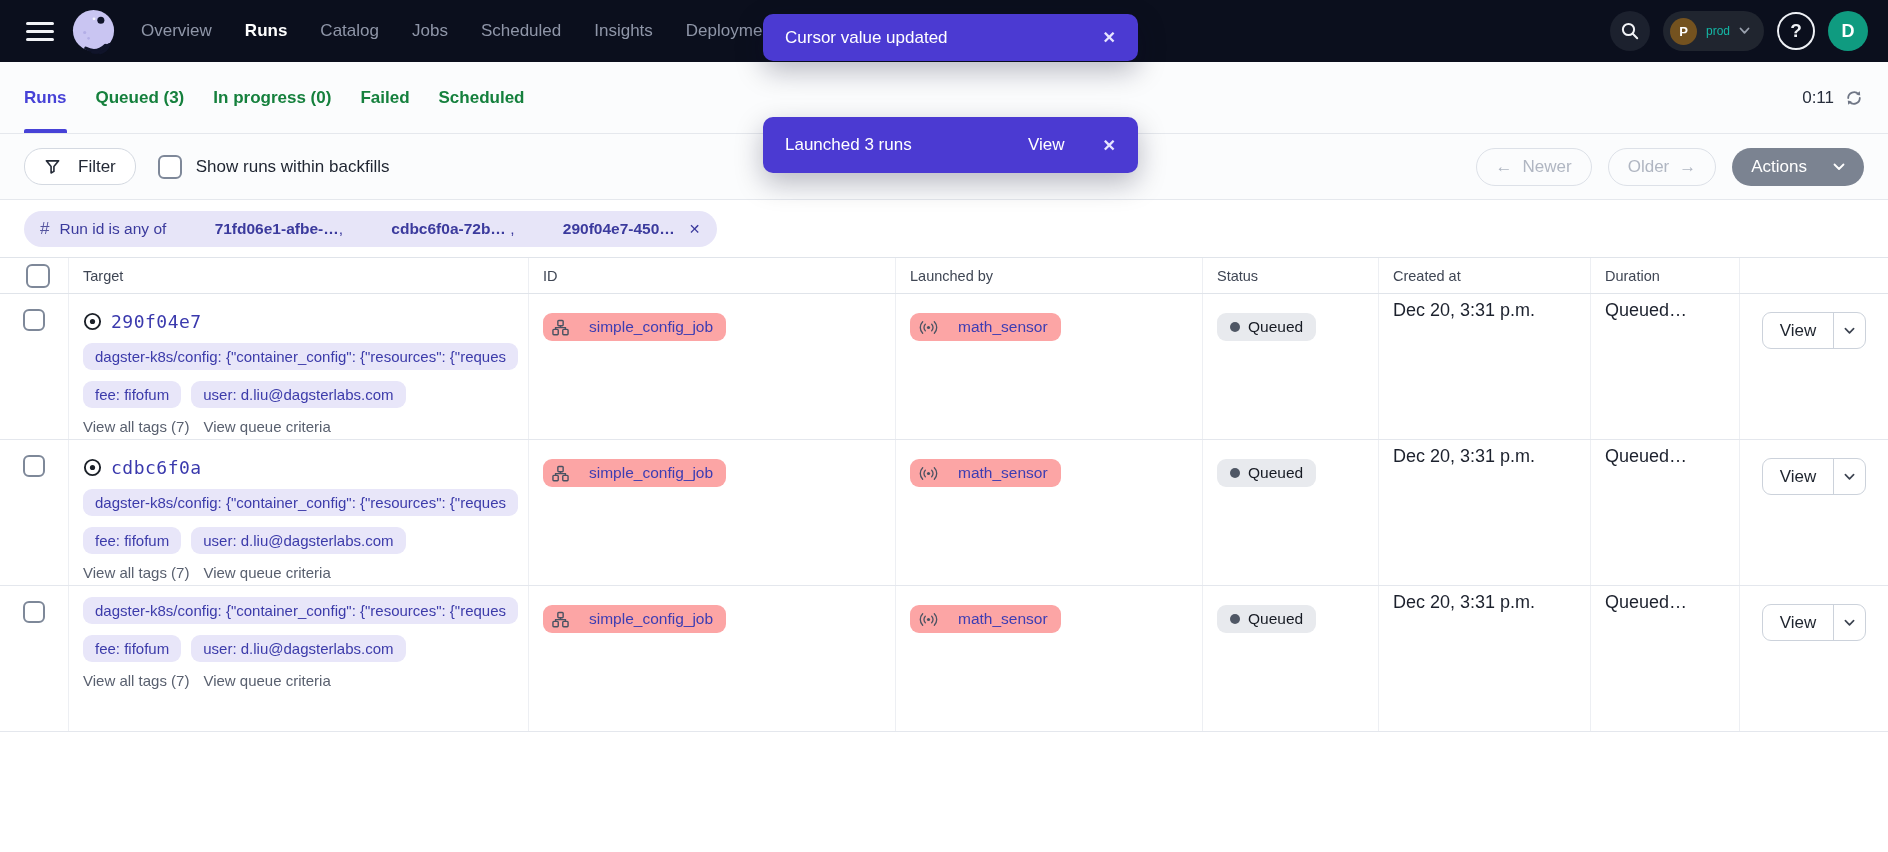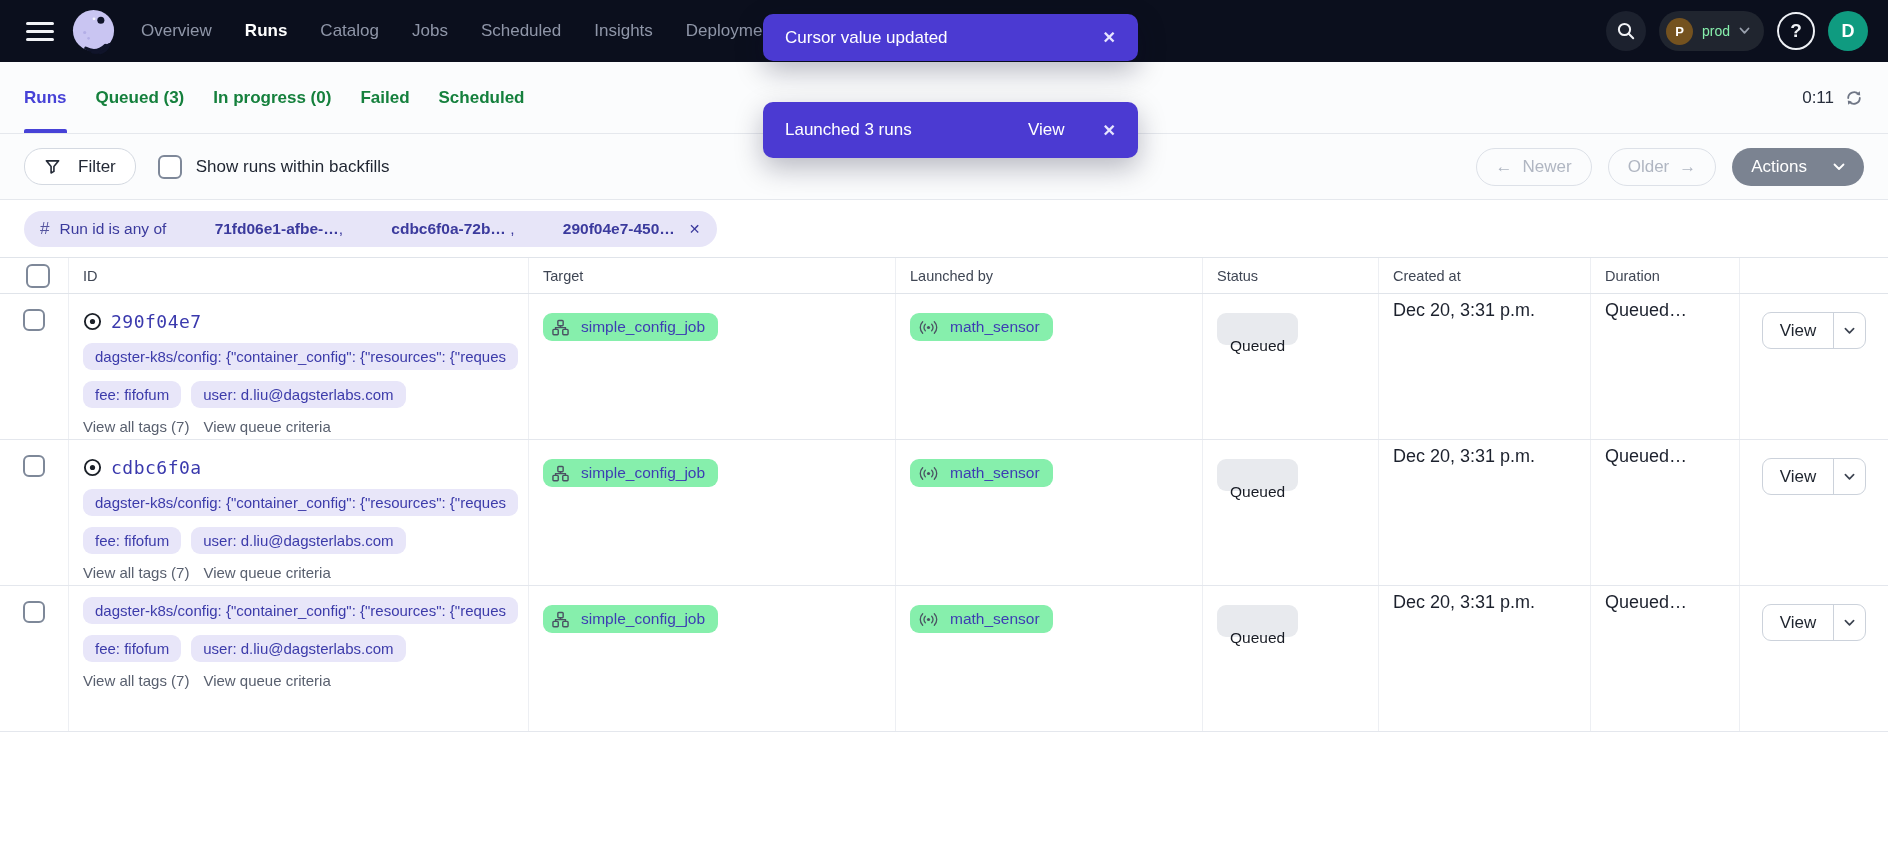--- a/index.html
+++ b/index.html
@@ -26,21 +26,21 @@
     display:flex; align-items:center; justify-content:center; cursor:pointer;
   }
   .env-pill {
     height:40px; border-radius:20px; background:#20252f; display:flex; align-items:center;
     gap:9px; padding:0 14px 0 7px; cursor:pointer;
   }
   .env-avatar {
     width:27px; height:27px; border-radius:50%; background:#74521f; color:#fff;
     font-size:13px; font-weight:600; display:flex; align-items:center; justify-content:center;
   }
-  .env-name { color:#86efac; font-size:14px; font-weight:500; }
+  .env-name { color:#14b8a6; font-size:12px; font-weight:500; }
   .help-btn {
     width:38px; height:38px; border-radius:50%; border:2px solid #eef0f5; color:#eef0f5;
     display:flex; align-items:center; justify-content:center; font-size:19px; font-weight:700; cursor:pointer;
     background:transparent;
   }
   .user-avatar {
     width:40px; height:40px; border-radius:50%; background:#0f9b80; color:#fff;
     font-size:18px; font-weight:600; display:flex; align-items:center; justify-content:center; cursor:pointer;
   }
   
@@ -119,47 +119,47 @@
   .tagline { display:flex; gap:10px; margin-top:11px; white-space:nowrap; }
   .tag-chip {
     display:inline-flex; align-items:center; height:27px; padding:0 12px; border-radius:9px;
     background:#e8e6f9; color:#3c3baa; font-size:15px; flex:0 0 auto; cursor:default;
   }
   .row-links { display:flex; gap:14px; margin-top:10px; }
   .row-link { font-size:15px; color:#59606f; cursor:pointer; }
   
   .cell-chipline { margin-top:19px; display:flex; }
   .gray-chip {
-    display:inline-flex; align-items:center; gap:12px; height:28px; padding:0 13px 0 9px;
-    border-radius:9px; background:#86efac; font-size:15.5px; cursor:pointer;
+    display:inline-flex; align-items:center; gap:20px; height:28px; padding:0 13px 0 9px;
+    border-radius:9px; background:#fca5a5; font-size:15.5px; cursor:pointer;
   }
   .gray-chip .chip-text { color:#3d3db3; }
   .status-chip {
-    display:inline-flex; align-items:center; gap:8px; height:28px; padding:16px 13px;
-    border-radius:9px; background:#e8eaee; font-size:15.5px; color:#171b24; cursor:default;flex-direction:column;
+    display:inline-flex; align-items:center; gap:8px; height:28px; padding:4px 13px;
+    border-radius:9px; background:#e8eaee; font-size:15.5px; color:#171b24; cursor:default;
   }
   .status-dot { width:10px; height:10px; border-radius:50%; background:#4f5765; }
   .cell-text { margin-top:6px; font-size:18px; color:#1c212d; white-space:nowrap; }
   
   .cell.actions { display:flex; justify-content:center; padding:18px 0 0 0; }
   .view-btn {
     display:inline-flex; align-items:stretch; height:37px; border:1px solid #ccd2db;
     border-radius:9px; background:#fff; overflow:hidden; cursor:pointer;
   }
   .view-btn .vb-label { display:flex; align-items:center; padding:0 17px; font-size:17px; font-weight:500; color:#1e242e; }
   .view-btn .vb-divider { width:1px; background:#ccd2db; }
   .view-btn .vb-caret { display:flex; align-items:center; justify-content:center; width:31px; color:#3c4350; }
   
   .toast {
     position:absolute; left:763px; width:375px; border-radius:10px; background:#4b3ad2;
     color:#ffffff; display:flex; align-items:center; padding:0 22px;
     box-shadow:0 10px 28px rgba(10,12,40,.28); font-size:17px; z-index:50;
   }
   .toast-1 { top:14px; height:47px; }
-  .toast-2 { top:102px; height:56px; }
+  .toast-2 { top:117px; height:56px; }
   .toast-msg { font-weight:500; }
   .toast-action { margin-left:auto; font-weight:500; cursor:pointer; color:#ffffff; }
   .toast-close { cursor:pointer; color:#e7e5ff; font-size:16px; font-weight:700; }
   .toast-1 .toast-close { margin-left:auto; }
   .toast-2 .toast-close { margin-left:38px; }
   svg { display:block; }
 </style>
 </head>
 <body>
 
@@ -270,22 +270,22 @@
       </span>
       <span class="chip-close">✕</span>
     </div>
   </div>
 
   <div class="runs-table">
     <div class="tgrid thead">
       <div class="th cb">
           <div class="checkbox"></div>
         </div>
+      <div class="th">Target</div>
       <div class="th">ID</div>
-      <div class="th">Target</div>
       <div class="th">Launched by</div>
       <div class="th">Status</div>
       <div class="th">Created at</div>
       <div class="th">Duration</div>
       <div class="th"></div>
     </div>
 
     <div class="tgrid row">
       <div class="cell cb">
           <div class="checkbox"></div>

